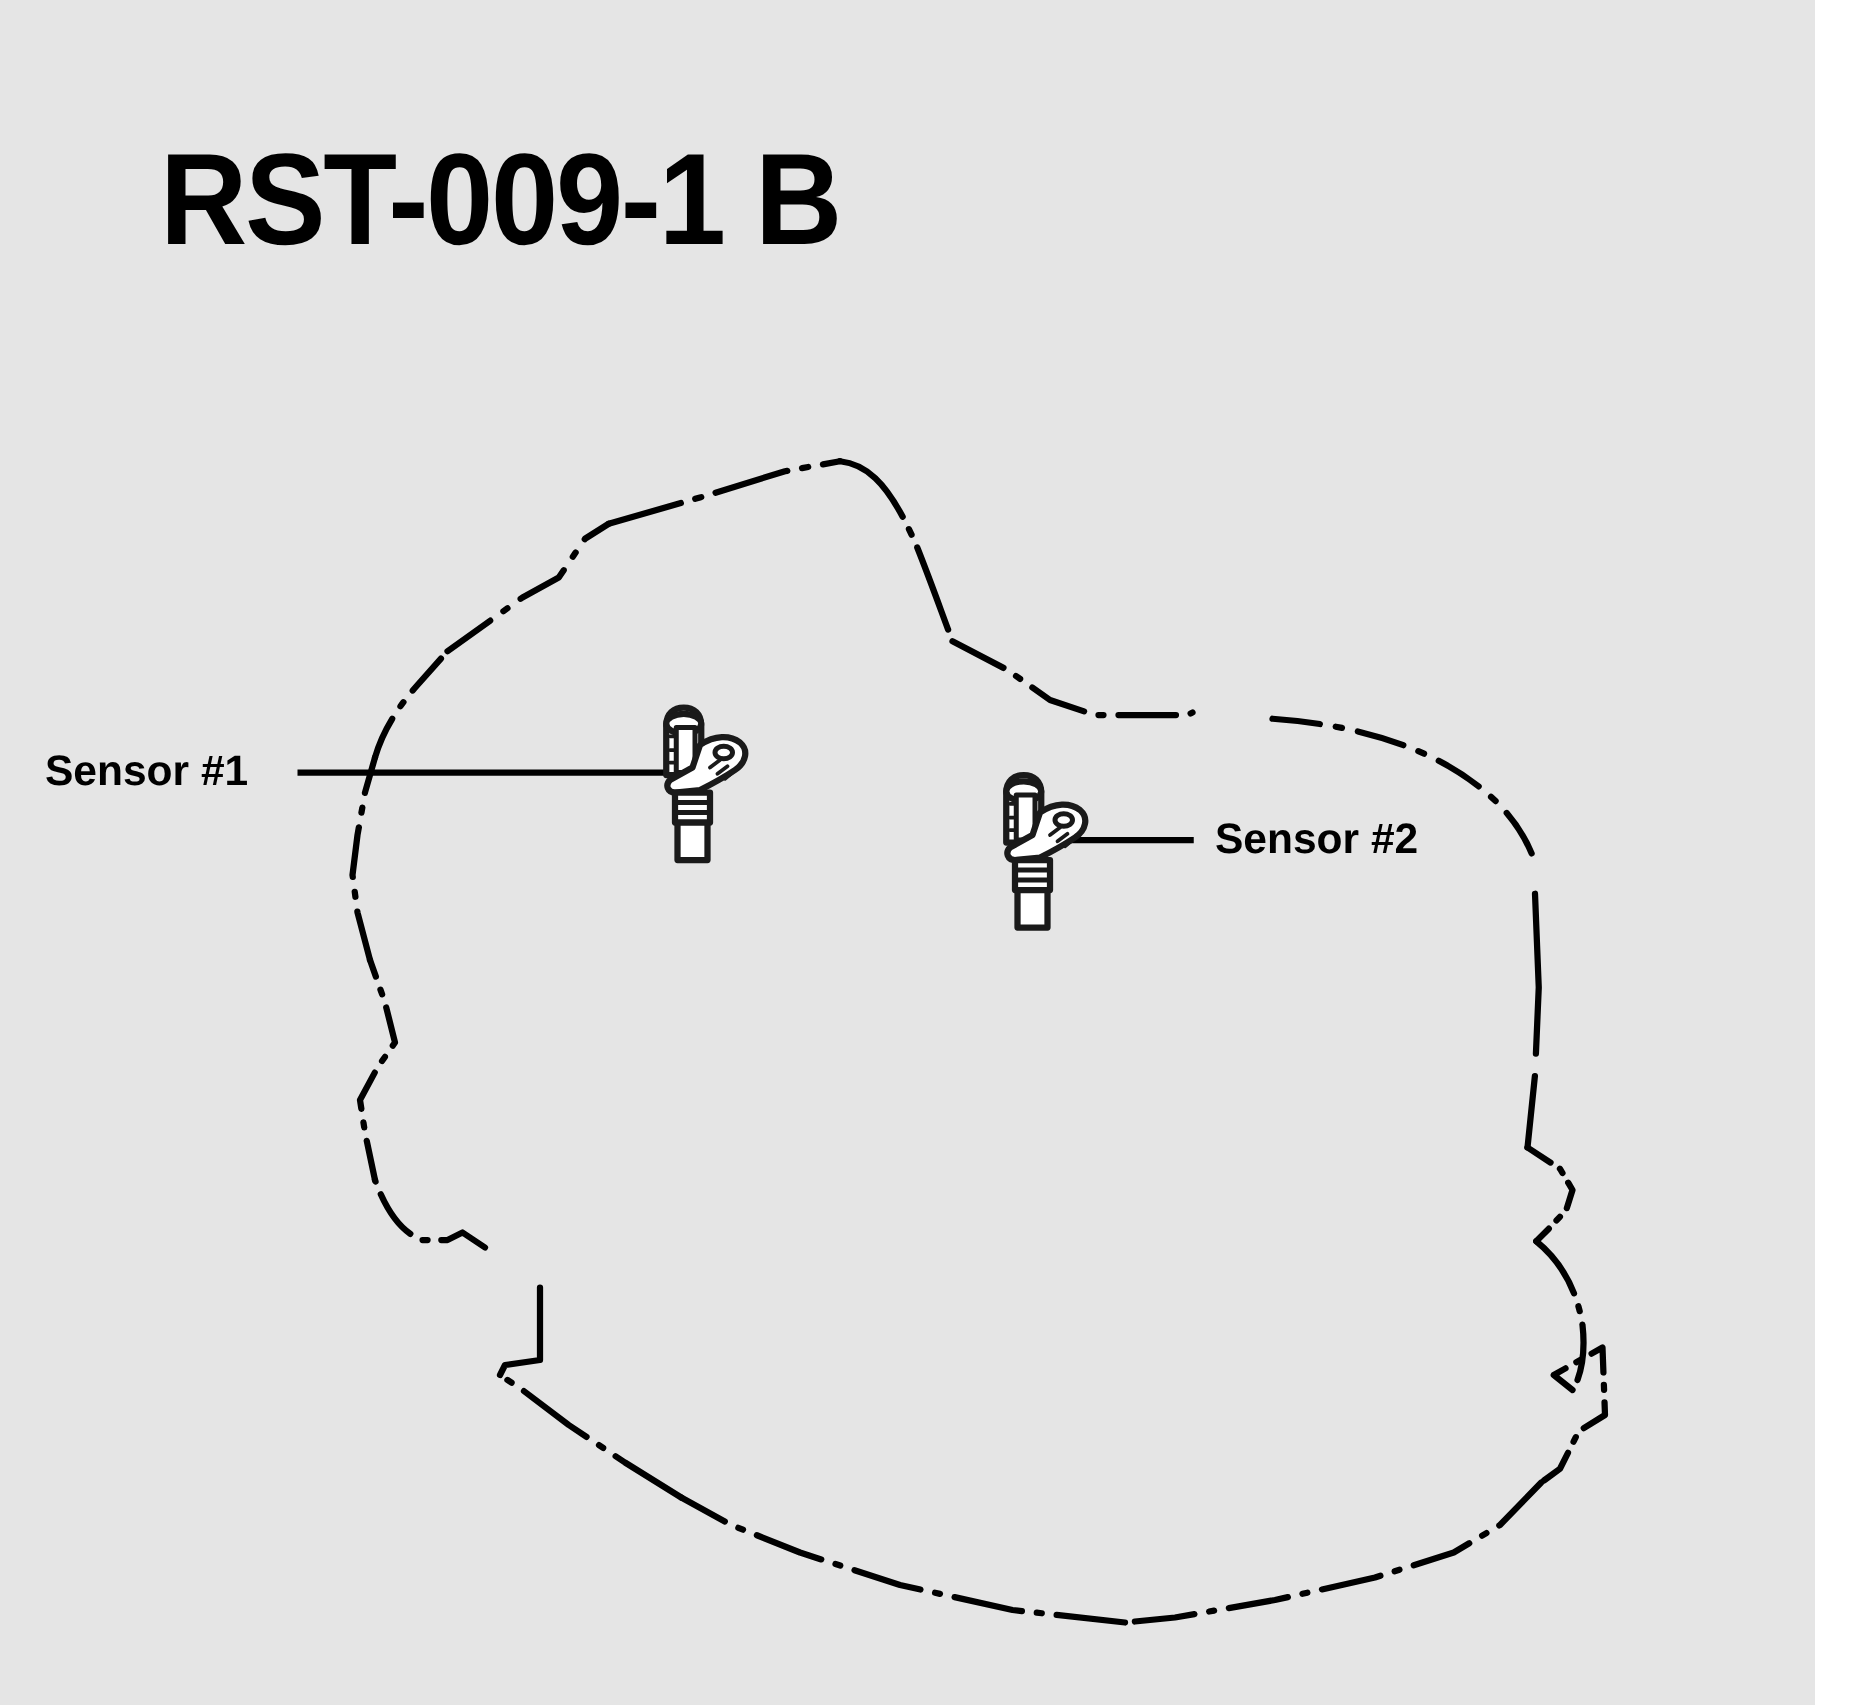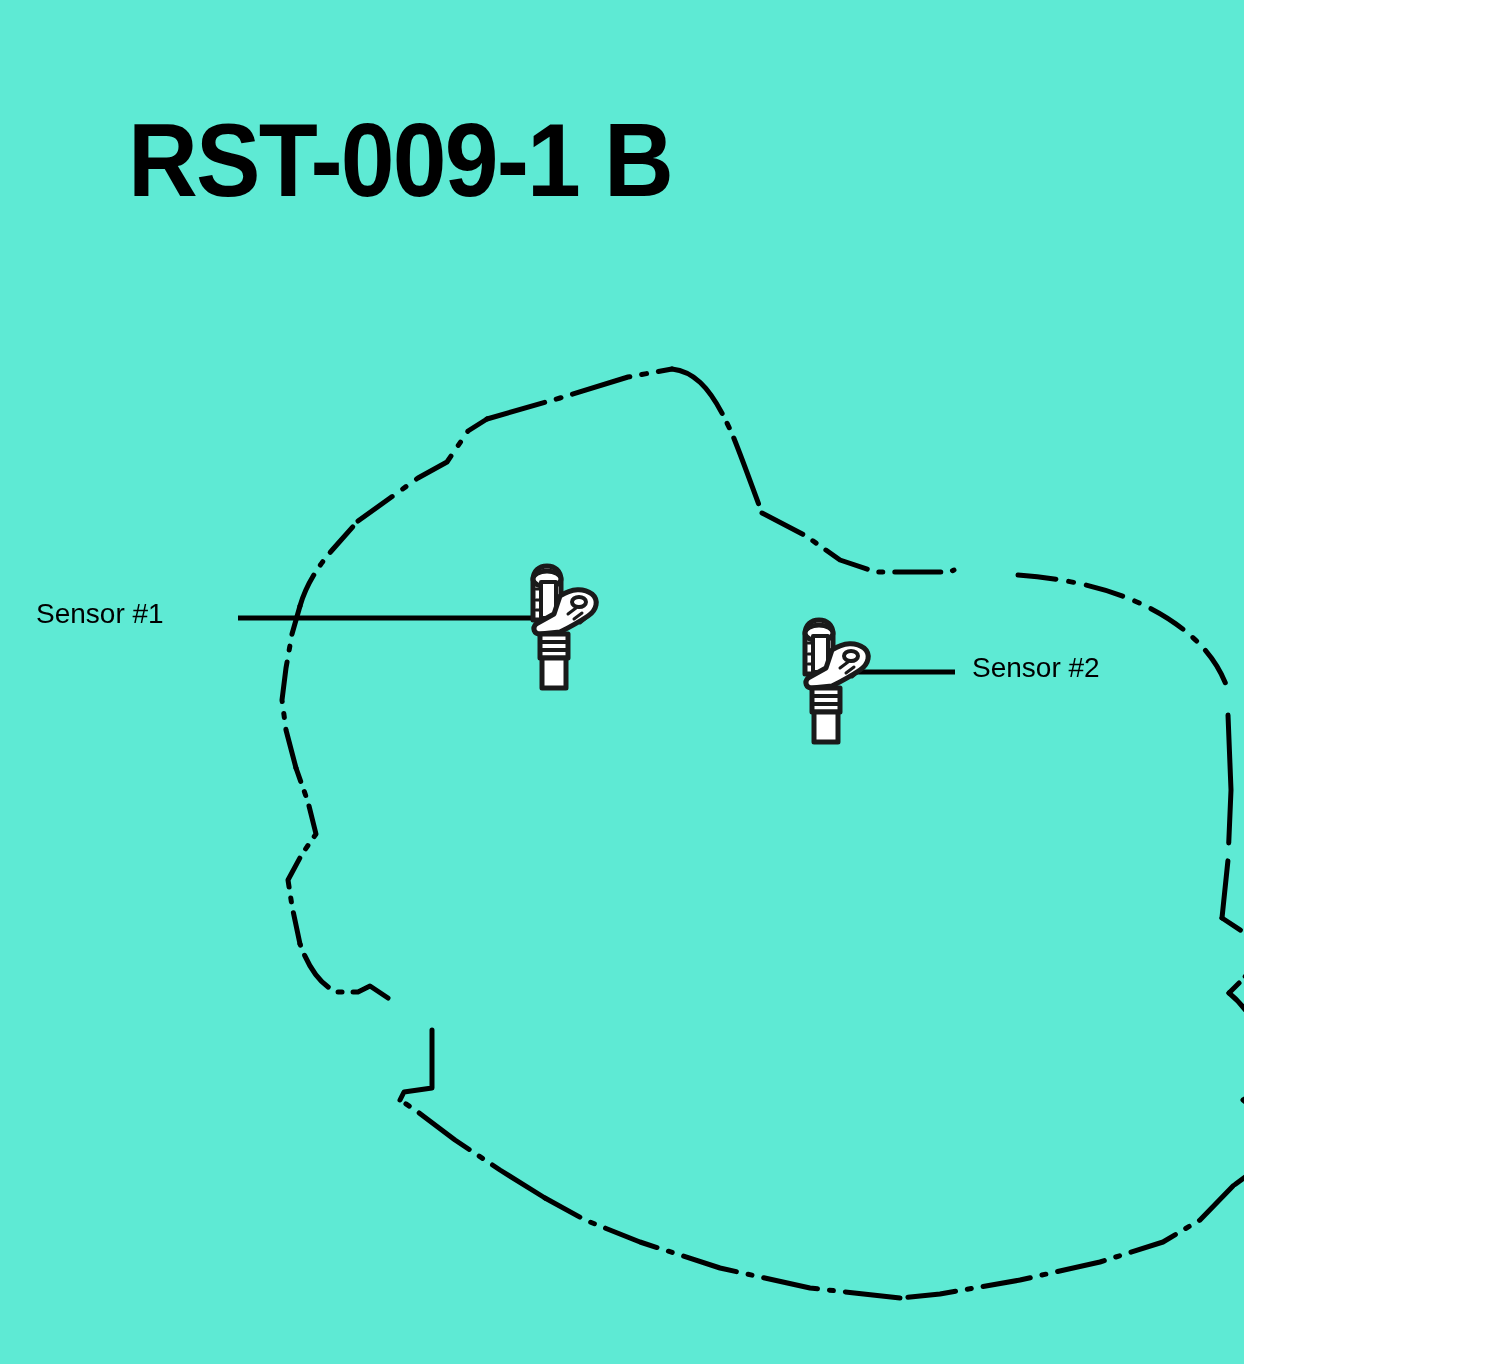--- a/index.html
+++ b/index.html
@@ -5,23 +5,23 @@
   html, body {
     margin: 0;
     padding: 0;
     background: #ffffff;
   }
   body {
     font-family: "Liberation Sans", sans-serif;
   }
   #page {
     position: relative;
-    width: 1244px;
+    width: 1452px;
     height: 1364px;
-    background: #5eead4;
+    background: #e5e5e5;
     overflow: hidden;
   }
   #diagram-title {
     position: absolute;
     left: 128px;
     top: 108px;
     font-family: "Liberation Sans", sans-serif;
     font-weight: bold;
     font-size: 104px;
     line-height: 1;
@@ -34,22 +34,22 @@
   #canvas {
     position: absolute;
     left: 0;
     top: 0;
     width: 1500px;
     height: 1364px;
   }
   .callout-label {
     position: absolute;
     font-family: "Liberation Sans", sans-serif;
-    font-weight: normal;
-    font-size: 28px;
+    font-weight: bold;
+    font-size: 34px;
     color: #000000;
     white-space: nowrap;
     line-height: 1;
   }
   #label-sensor-1 { left: 36px; top: 600px; }
   #label-sensor-2 { left: 972px; top: 654px; text-align: right; }
 </style>
 </head>
 <body>
 

